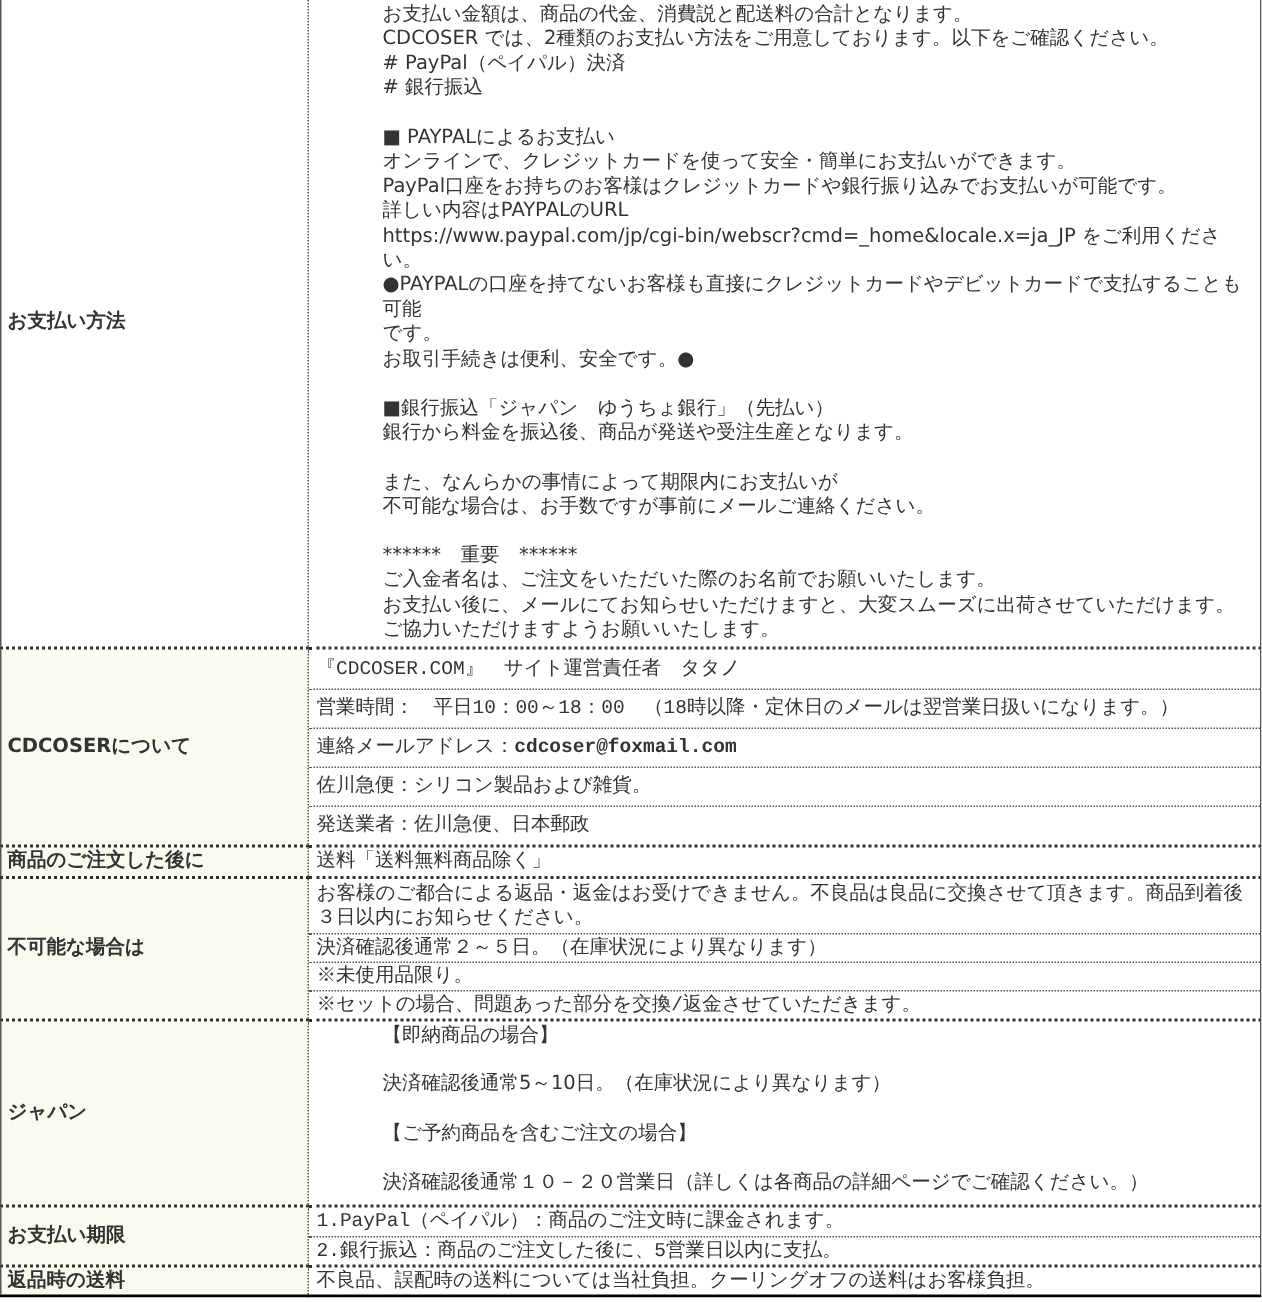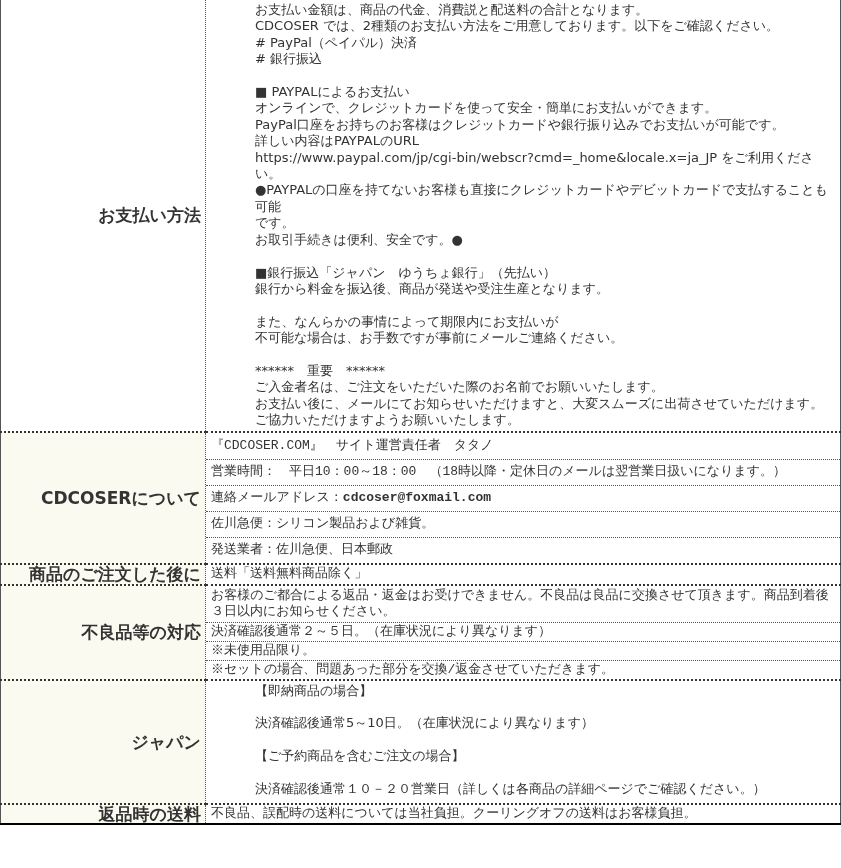--- a/index.html
+++ b/index.html
@@ -16,25 +16,25 @@
     border-left:1px solid #555;
     border-right:1px solid #555;
     border-bottom:2px solid #000;
     font-size:13px;
     color:#333;
   }
   table.info-table th {
     width:196px;
     background:#fafaf0;
     font-weight:bold;
-    text-align:right;
+    text-align:left;
     vertical-align:middle;
     border-right:1px dotted #555;
     padding:0 4px;
-    font-size:17px;
+    font-size:13px;
     line-height:16px;
   }
   table.info-table tr.sec-payment th { background:#ffffff; }
   table.info-table td {
     vertical-align:top;
     padding:0;
   }
   tr:not(:first-child) th,
   tr:not(:first-child) td {
     border-top:2px dotted #333;
@@ -120,21 +120,21 @@
 
     <tr class="sec-extra">
       <th>商品のご注文した後に</th>
       <td>
         <div class="subrow">送料「送料無料商品除く」</div>
       </td>
     </tr>
 
 
     <tr class="sec-defect">
-      <th>不良品等の対応</th>
+      <th>不可能な場合は</th>
       <td class="rows-defect">
         <div class="subrow two-line">お客様のご都合による返品・返金はお受けできません。不良品は良品に交換させて頂きます。商品到着後３日以内にお知らせください。</div>
         <div class="subrow">決済確認後通常２～５日。（在庫状況により異なります）</div>
         <div class="subrow">※未使用品限り。</div>
         <div class="subrow">※セットの場合、問題あった部分を交換/返金させていただきます。</div>
       </td>
     </tr>
 
     <tr class="sec-delivery">
       <th>ジャパン</th>
@@ -142,20 +142,27 @@
         <div class="pre">【即納商品の場合】
 
 決済確認後通常5～10日。（在庫状況により異なります）
 
 【ご予約商品を含むご注文の場合】
 
 決済確認後通常１０－２０営業日（詳しくは各商品の詳細ページでご確認ください。）</div>
       </td>
     </tr>
 
+    <tr class="sec-deadline">
+      <th>お支払い期限</th>
+      <td class="rows-deadline">
+        <div class="subrow">1.PayPal（ペイパル）：商品のご注文時に課金されます。</div>
+        <div class="subrow">2.銀行振込：商品のご注文した後に、5営業日以内に支払。</div>
+      </td>
+    </tr>
 
 
     <tr class="sec-retship">
       <th>返品時の送料</th>
       <td>
         <div class="subrow">不良品、誤配時の送料については当社負担。クーリングオフの送料はお客様負担。</div>
       </td>
     </tr>
 
   </tbody>

